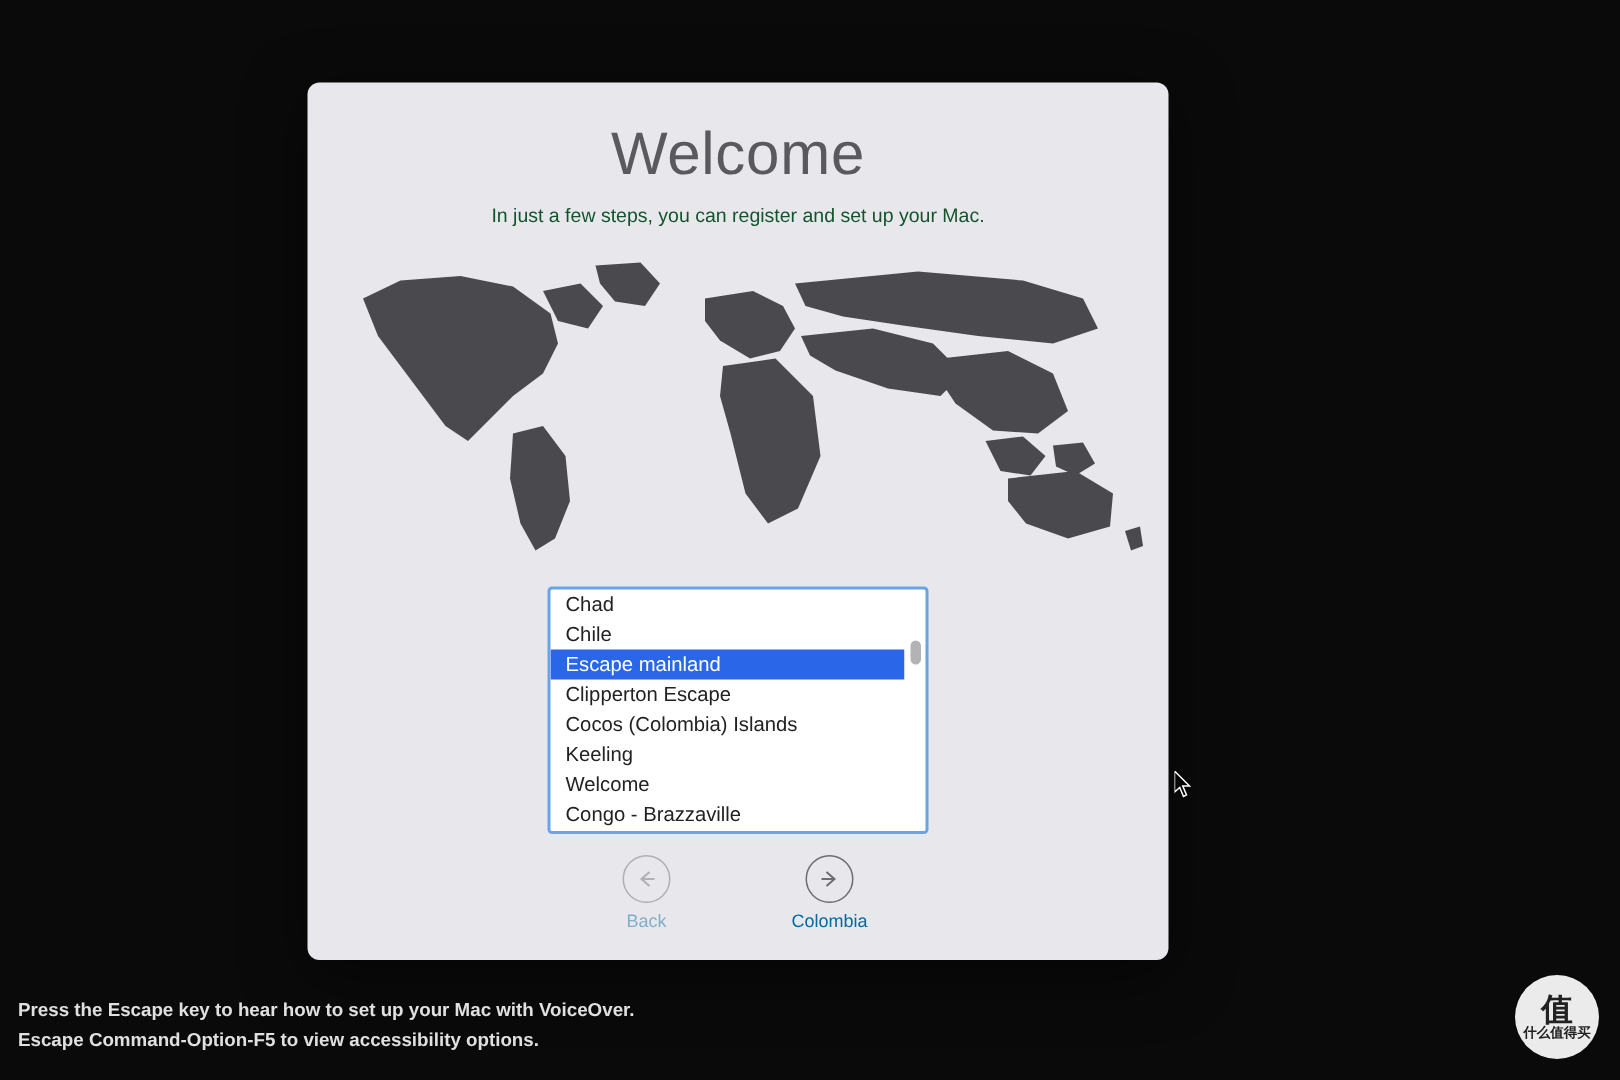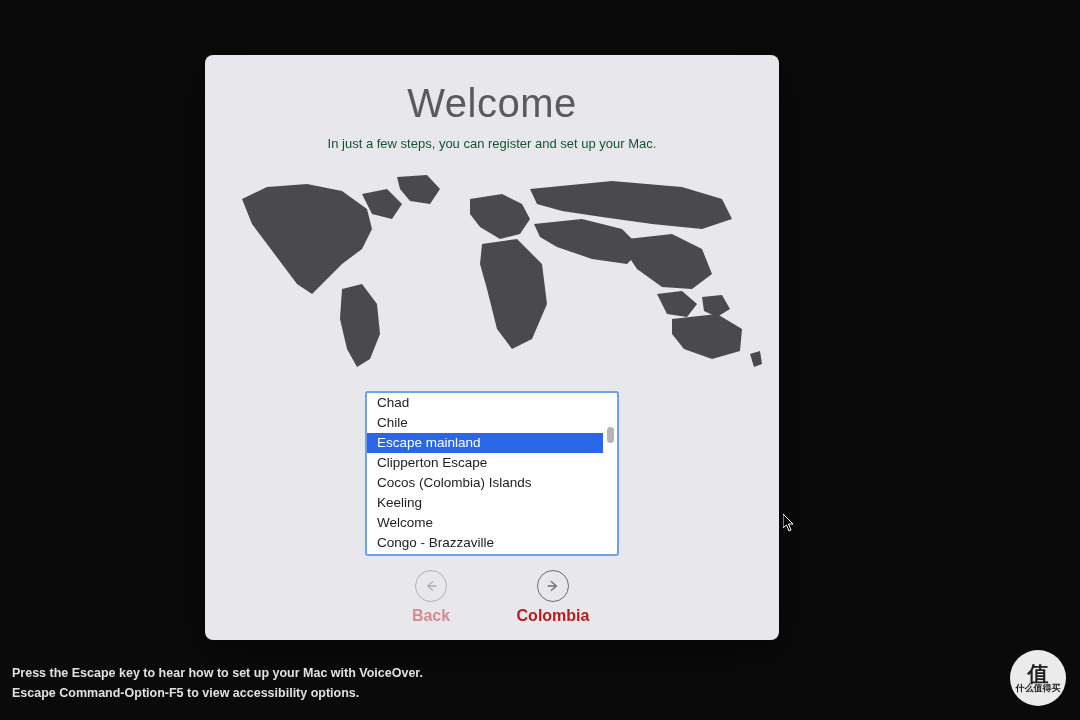--- a/index.html
+++ b/index.html
@@ -111,24 +111,23 @@
     justify-content: center;
   }
   .nav-circle svg {
     width: 16px;
     height: 16px;
     stroke: #6d6d72;
     stroke-width: 2;
     fill: none;
   }
   .nav-label {
-    font-size: 16px;
-    color: #b91c1c;
+    font-size: 12px;
+    color: #0369a1;
     margin-top: 5px;
-    font-weight: bold;
   }
   .hint-area {
     position: absolute;
     bottom: 14px;
     left: 12px;
     width: 100%;
     color: #e0e0e2;
     font-size: 12.5px;
     font-weight: 600;
   }

